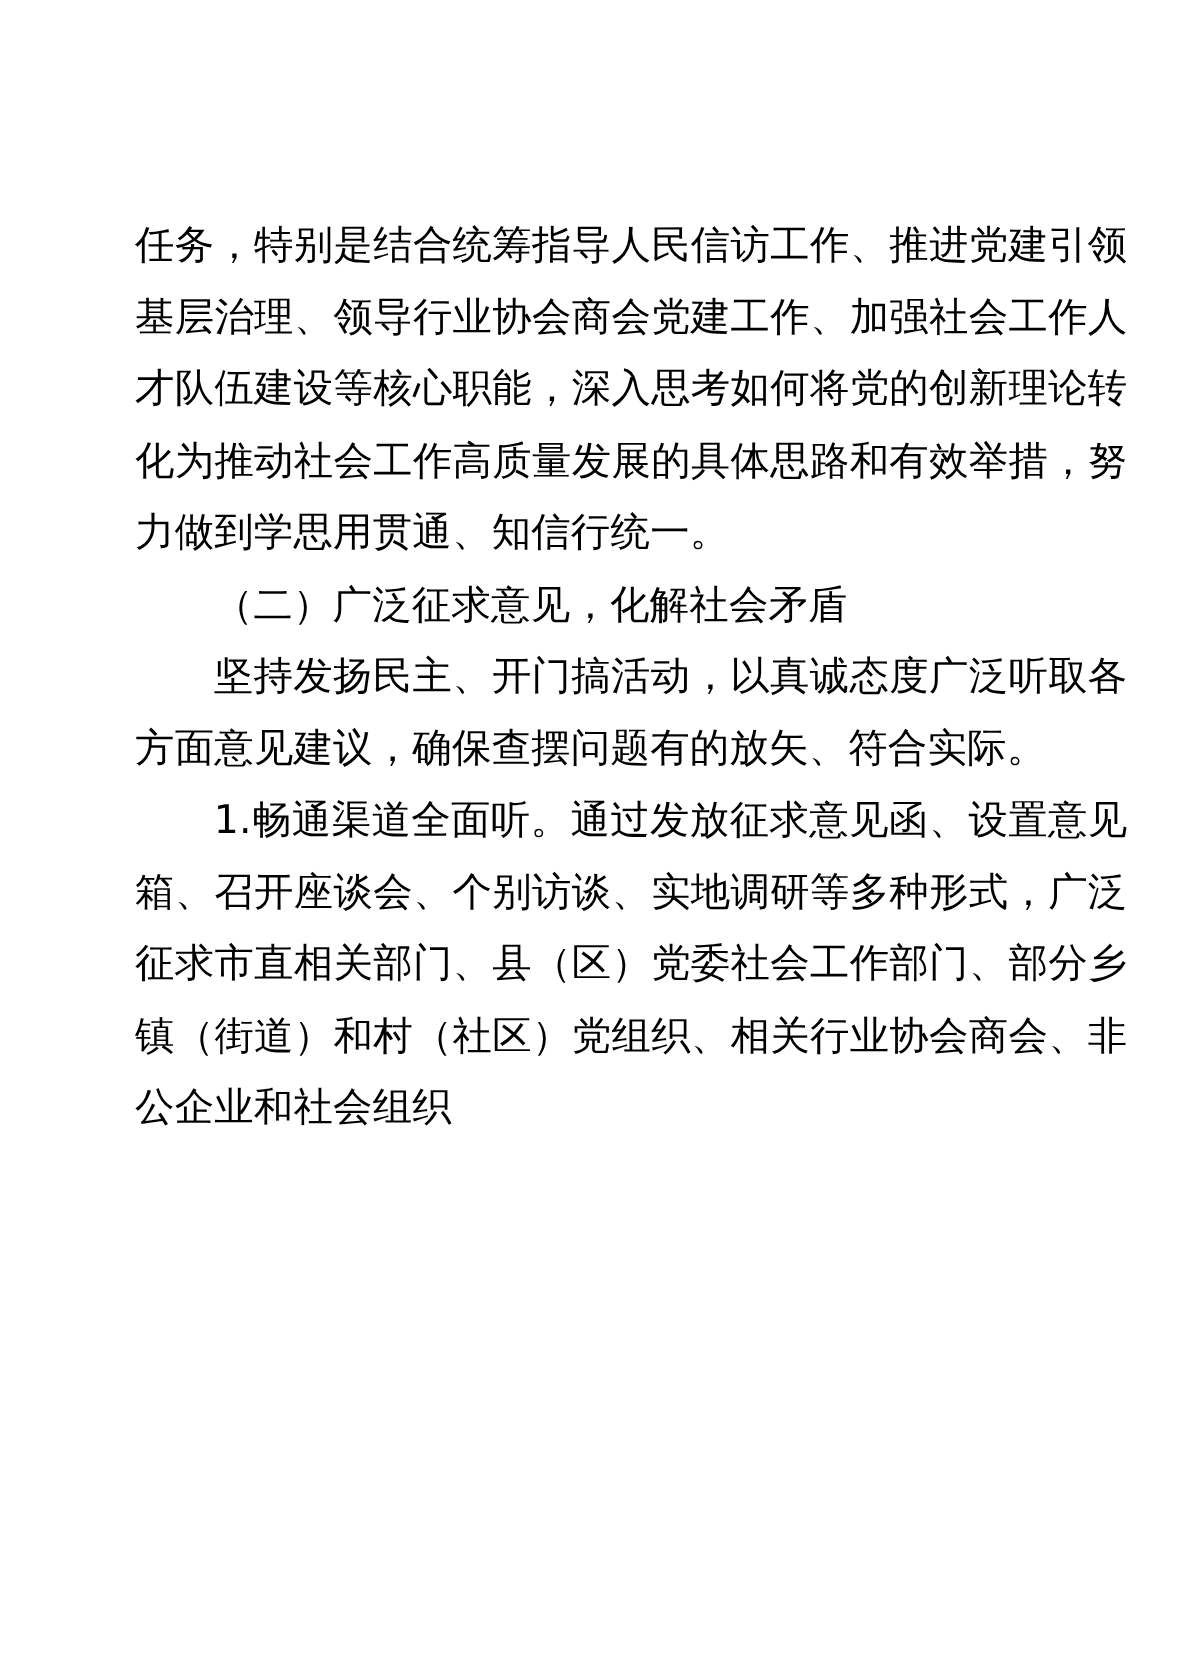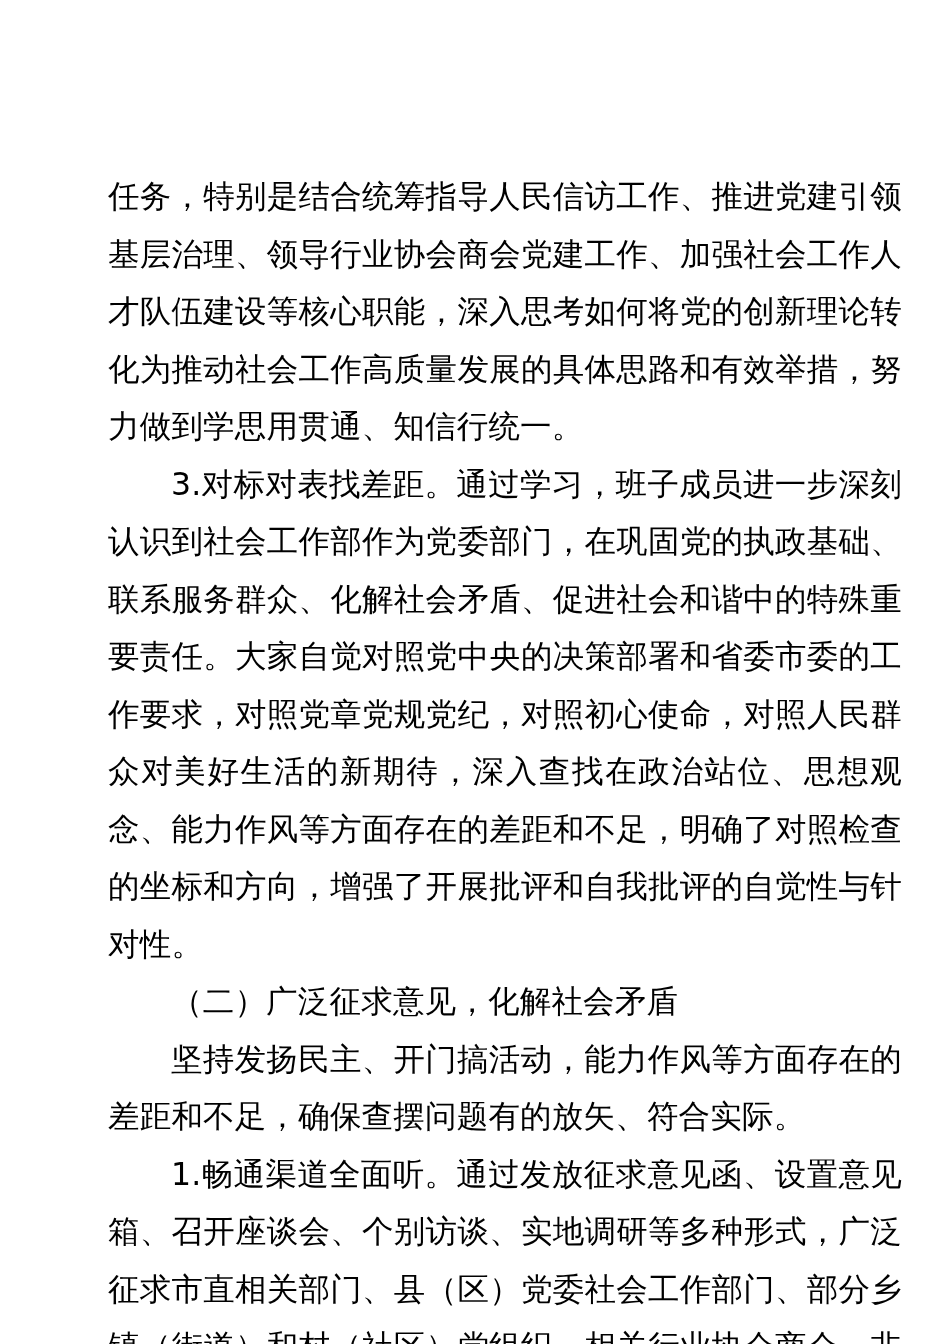--- a/index.html
+++ b/index.html
@@ -43,18 +43,17 @@
   p.cont {
     text-indent: 0;
   }
 </style>
 </head>
 <body>
 
 <div class="page">
   <div class="doc-body">
     <p class="para cont">任务，特别是结合统筹指导人民信访工作、推进党建引领基层治理、领导行业协会商会党建工作、加强社会工作人才队伍建设等核心职能，深入思考如何将党的创新理论转化为推动社会工作高质量发展的具体思路和有效举措，努力做到学思用贯通、知信行统一。</p>
-    <p class="para indent">3.对标对表找差距。通过学习，班子成员进一步深刻认识到社会工作部作为党委部门，在巩固党的执政基础、联系服务群众、化解社会矛盾、促进社会和谐中的特殊重要责任。大家自觉对照党中央的决策部署和省委市委的工作要求，对照党章党规党纪，对照初心使命，对照人民群众对美好生活的新期待，深入查找在政治站位、思想观念、能力作风等方面存在的差距和不足，明确了对照检查的坐标和方向，增强了开展批评和自我批评的自觉性与针对性。</p>
     <p class="para indent">（二）广泛征求意见，化解社会矛盾</p>
-    <p class="para indent">坚持发扬民主、开门搞活动，能力作风等方面存在的差距和不足，确保查摆问题有的放矢、符合实际。</p>
+    <p class="para indent">坚持发扬民主、开门搞活动，以真诚态度广泛听取各方面意见建议，确保查摆问题有的放矢、符合实际。</p>
     <p class="para indent">1.畅通渠道全面听。通过发放征求意见函、设置意见箱、召开座谈会、个别访谈、实地调研等多种形式，广泛征求市直相关部门、县（区）党委社会工作部门、部分乡镇（街道）和村（社区）党组织、相关行业协会商会、非公企业和社会组织</p>
   </div>
 </div>
 
 </body></html>

